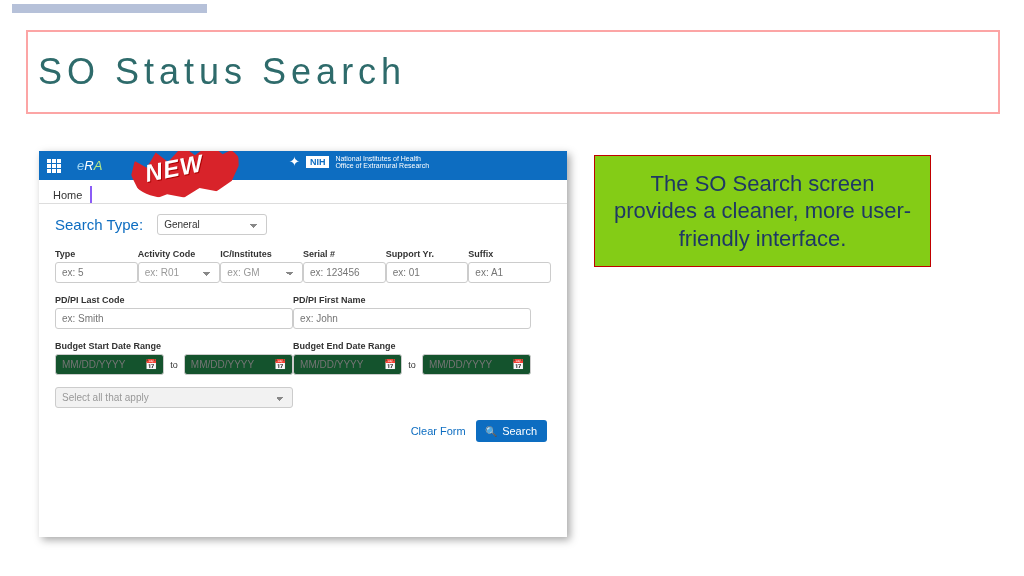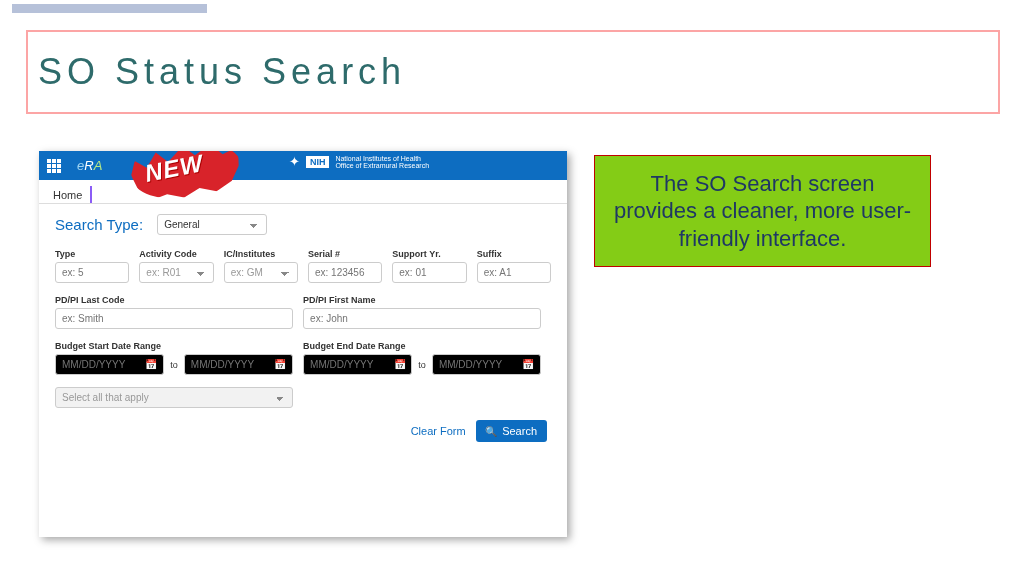--- a/index.html
+++ b/index.html
@@ -25,28 +25,28 @@
   .ribbon-bg{width:100%;height:100%;background:#d8232a;border-radius:40% 50% 45% 50%;position:relative;clip-path:polygon(0% 45%,5% 20%,15% 35%,25% 10%,35% 30%,50% 5%,60% 25%,75% 8%,85% 30%,100% 20%,98% 55%,90% 80%,75% 95%,60% 85%,45% 98%,30% 88%,15% 95%,5% 75%)}
   .ribbon-text{position:absolute;top:10px;left:14px;color:#fff;font-size:24px;font-weight:700;font-style:italic;letter-spacing:1px;transform:rotate(-3deg);text-shadow:1px 1px 0 #a00}
   .tab-bar{height:24px;border-bottom:1px solid #ddd;display:flex;align-items:flex-end;padding-left:6px}
   .tab{font-size:11px;padding:3px 8px 2px;border-right:2px solid #8b5cf6;color:#333}
   .form-area{padding:10px 16px 10px 16px}
   .search-type-row{display:flex;align-items:center;gap:14px;margin-bottom:14px}
   .search-type-label{color:#0d6dc1;font-size:15px}
   .select,.input{border:1px solid #ccc;border-radius:3px;font-size:10px;padding:4px 6px;color:#999;background:#fff;width:100%}
   .select{appearance:none;background-image:linear-gradient(45deg,transparent 50%,#888 50%),linear-gradient(135deg,#888 50%,transparent 50%);background-position:calc(100% - 12px) 9px,calc(100% - 8px) 9px;background-size:4px 4px,4px 4px;background-repeat:no-repeat;}
   .st-select{width:110px;color:#333}
-  .row{display:flex;gap:10px;margin-bottom:12px}
+  .row{display:flex;margin-bottom:12px}
   .field{display:flex;flex-direction:column;gap:3px}
   .field label{font-size:9px;font-weight:700;color:#333}
   .w1{flex:1}
   .half{width:48%}
   .date-row{display:flex;align-items:center;gap:6px}
   .date-input{position:relative;flex:1}
-  .date-input .input{background:#000000;padding-right:22px}
+  .date-input .input{background:#14532d;padding-right:22px}
   .cal-icon{position:absolute;right:6px;top:5px;color:#0d6dc1;font-size:10px}
   .to{font-size:9px;color:#333}
   .actions{display:flex;justify-content:flex-end;gap:10px;margin-top:8px;padding-right:4px}
   .link-btn{color:#0d6dc1;font-size:11px;background:none;border:none;cursor:pointer}
   .primary-btn{background:#0d6dc1;color:#fff;font-size:11px;border:none;border-radius:3px;padding:5px 10px;cursor:pointer;display:flex;align-items:center;gap:4px}
   .mag{font-size:10px}
 </style>
 </head>
 <body>
 

